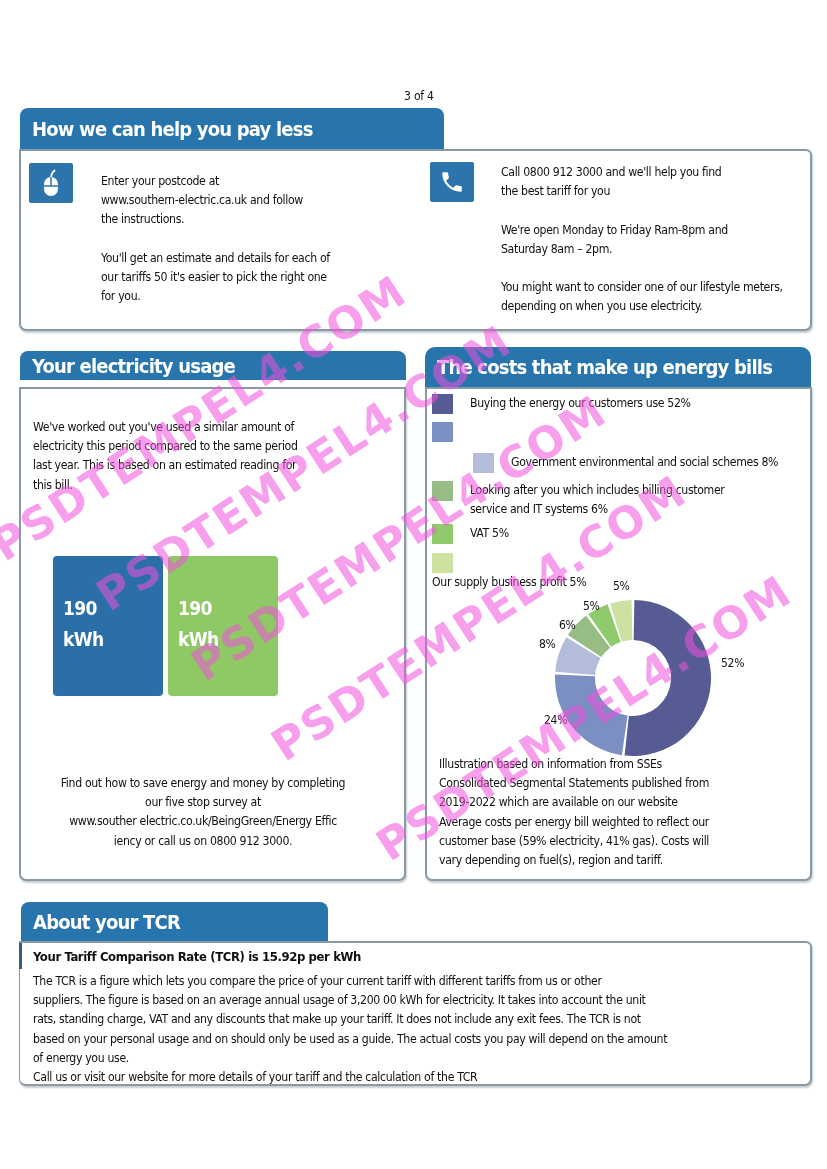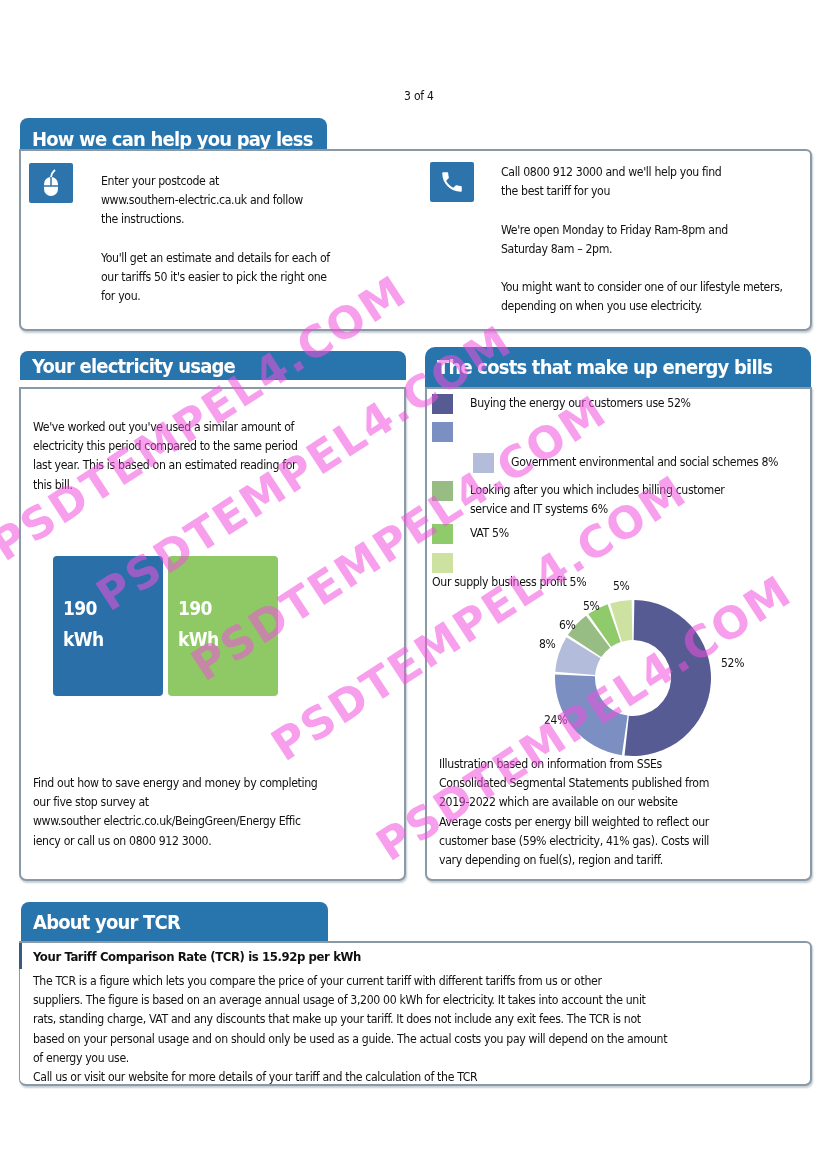--- a/index.html
+++ b/index.html
@@ -32,21 +32,21 @@
   .watermark { position: absolute; color: rgba(240, 80, 220, 0.55); font-weight: bold; font-size: 44px;
     letter-spacing: 2px; transform-origin: left bottom; white-space: nowrap; pointer-events: none;
     font-family: "DejaVu Sans", sans-serif; }
   .tcr-heading { font-weight: bold; font-size: 13px; letter-spacing: -0.4px; }
 </style>
 </head>
 <body>
 
 <div class="abs page-num">3 of 4</div>
 
-<div class="abs tab" style="left:20px; top:118px; width:307px; height:42px;">How we can help you pay less</div>
+<div class="abs tab" style="left:20px; top:108px; width:424px; height:42px;">How we can help you pay less</div>
 <div class="abs card" style="left:19px; top:149px; width:793px; height:182px; border-radius:0 6px 7px 7px;"></div>
 
 <div class="abs icon-box" style="left:29px; top:163px; width:44px; height:40px;">
   <svg width="22" height="30" viewBox="0 0 22 30">
     <path d="M11 9 C11 5 13 4 15 2" stroke="#fff" stroke-width="1.8" fill="none"></path>
     <rect x="4" y="9" width="14" height="19" rx="7" fill="#fff"></rect>
     <line x1="4" y1="18" x2="18" y2="18" stroke="#2d74ad" stroke-width="1.5"></line>
     <line x1="11" y1="9" x2="11" y2="18" stroke="#2d74ad" stroke-width="1.5"></line>
   </svg>
 </div>
@@ -81,21 +81,21 @@
 
 <div class="abs usage-bar" style="left: 53px; top: 556px; width: 110px; height: 140px; background: rgb(42, 111, 168);">
   <span>190
 kWh</span>
 </div>
 <div class="abs usage-bar" style="left: 168px; top: 556px; width: 110px; height: 140px; background: rgb(143, 201, 101);">
   <span>190
 kWh</span>
 </div>
 
-<div class="abs txt" style="left:33px; top:774px; width:340px;">Find out how to save energy and money by completing
+<div class="abs txt" style="left:33px; top:774px; width:340px;text-align:center;">Find out how to save energy and money by completing
 our five stop survey at
 www.souther electric.co.uk/BeingGreen/Energy Effic
 iency or call us on 0800 912 3000.</div>
 
 <div class="abs tab" style="left:425px; top:347px; width:386px; height:40px; border-radius:10px 10px 0 0;">The costs that make up energy bills</div>
 <div class="abs card" style="left:425px; top:387px; width:387px; height:494px;"></div>
 
 <div class="legend-row" style="top:394px;">
   <div class="swatch" style="background:#565b93;"></div>
   <span class="legend-label">Buying the energy our customers use 52%</span>

